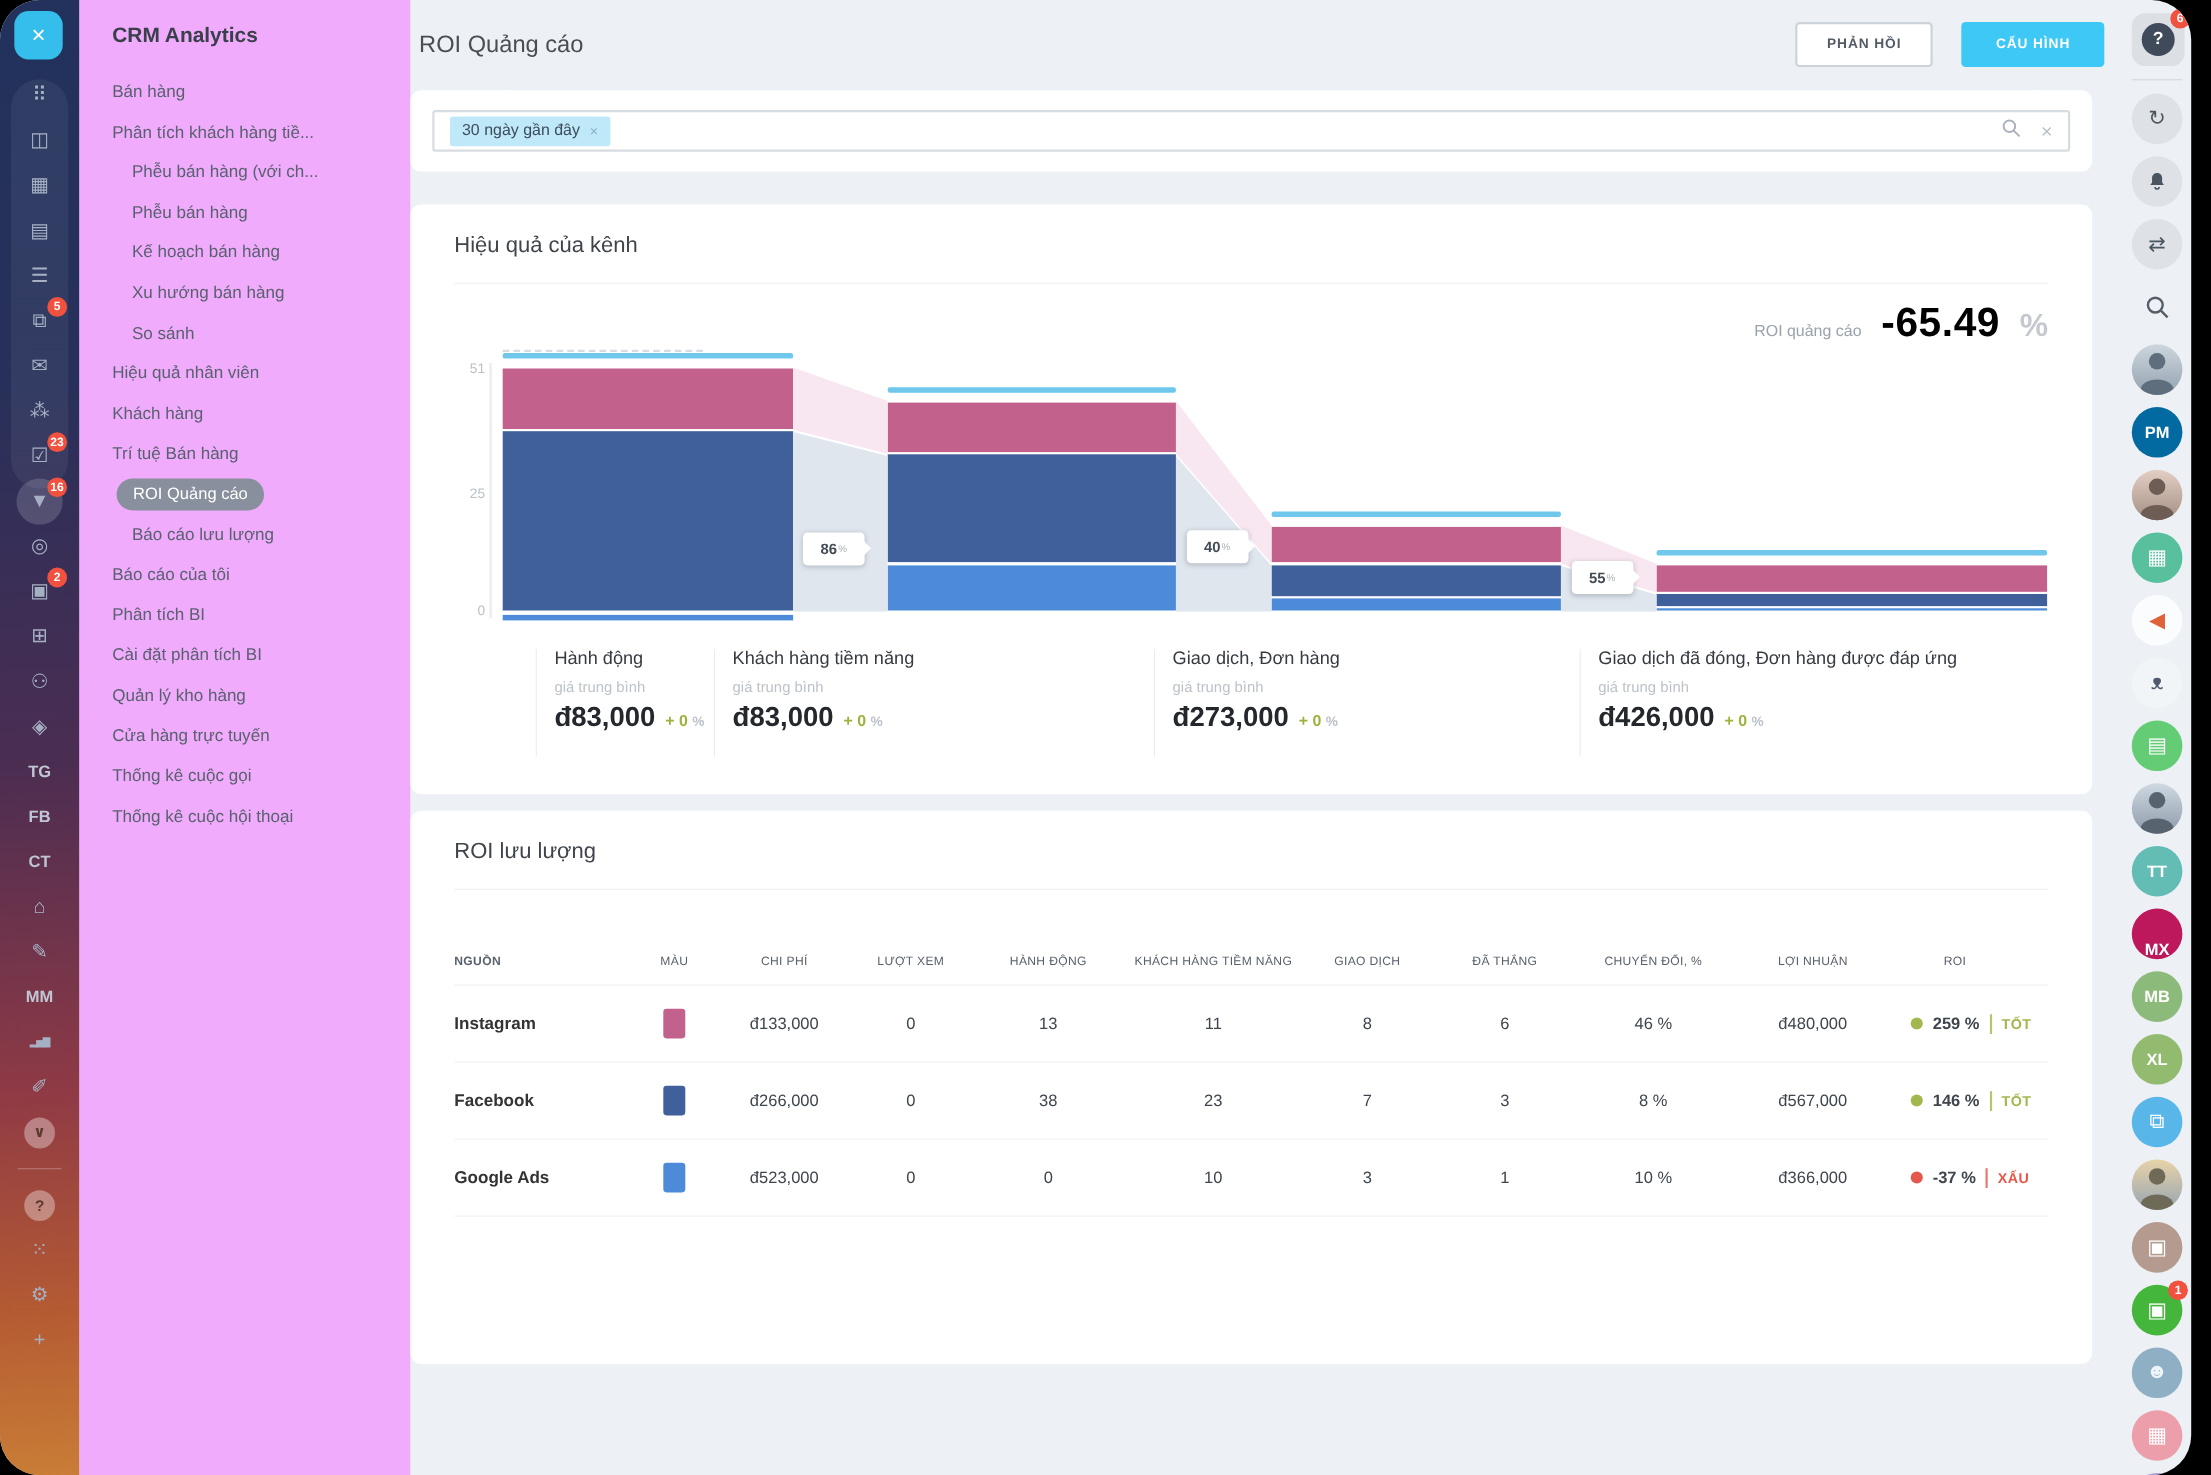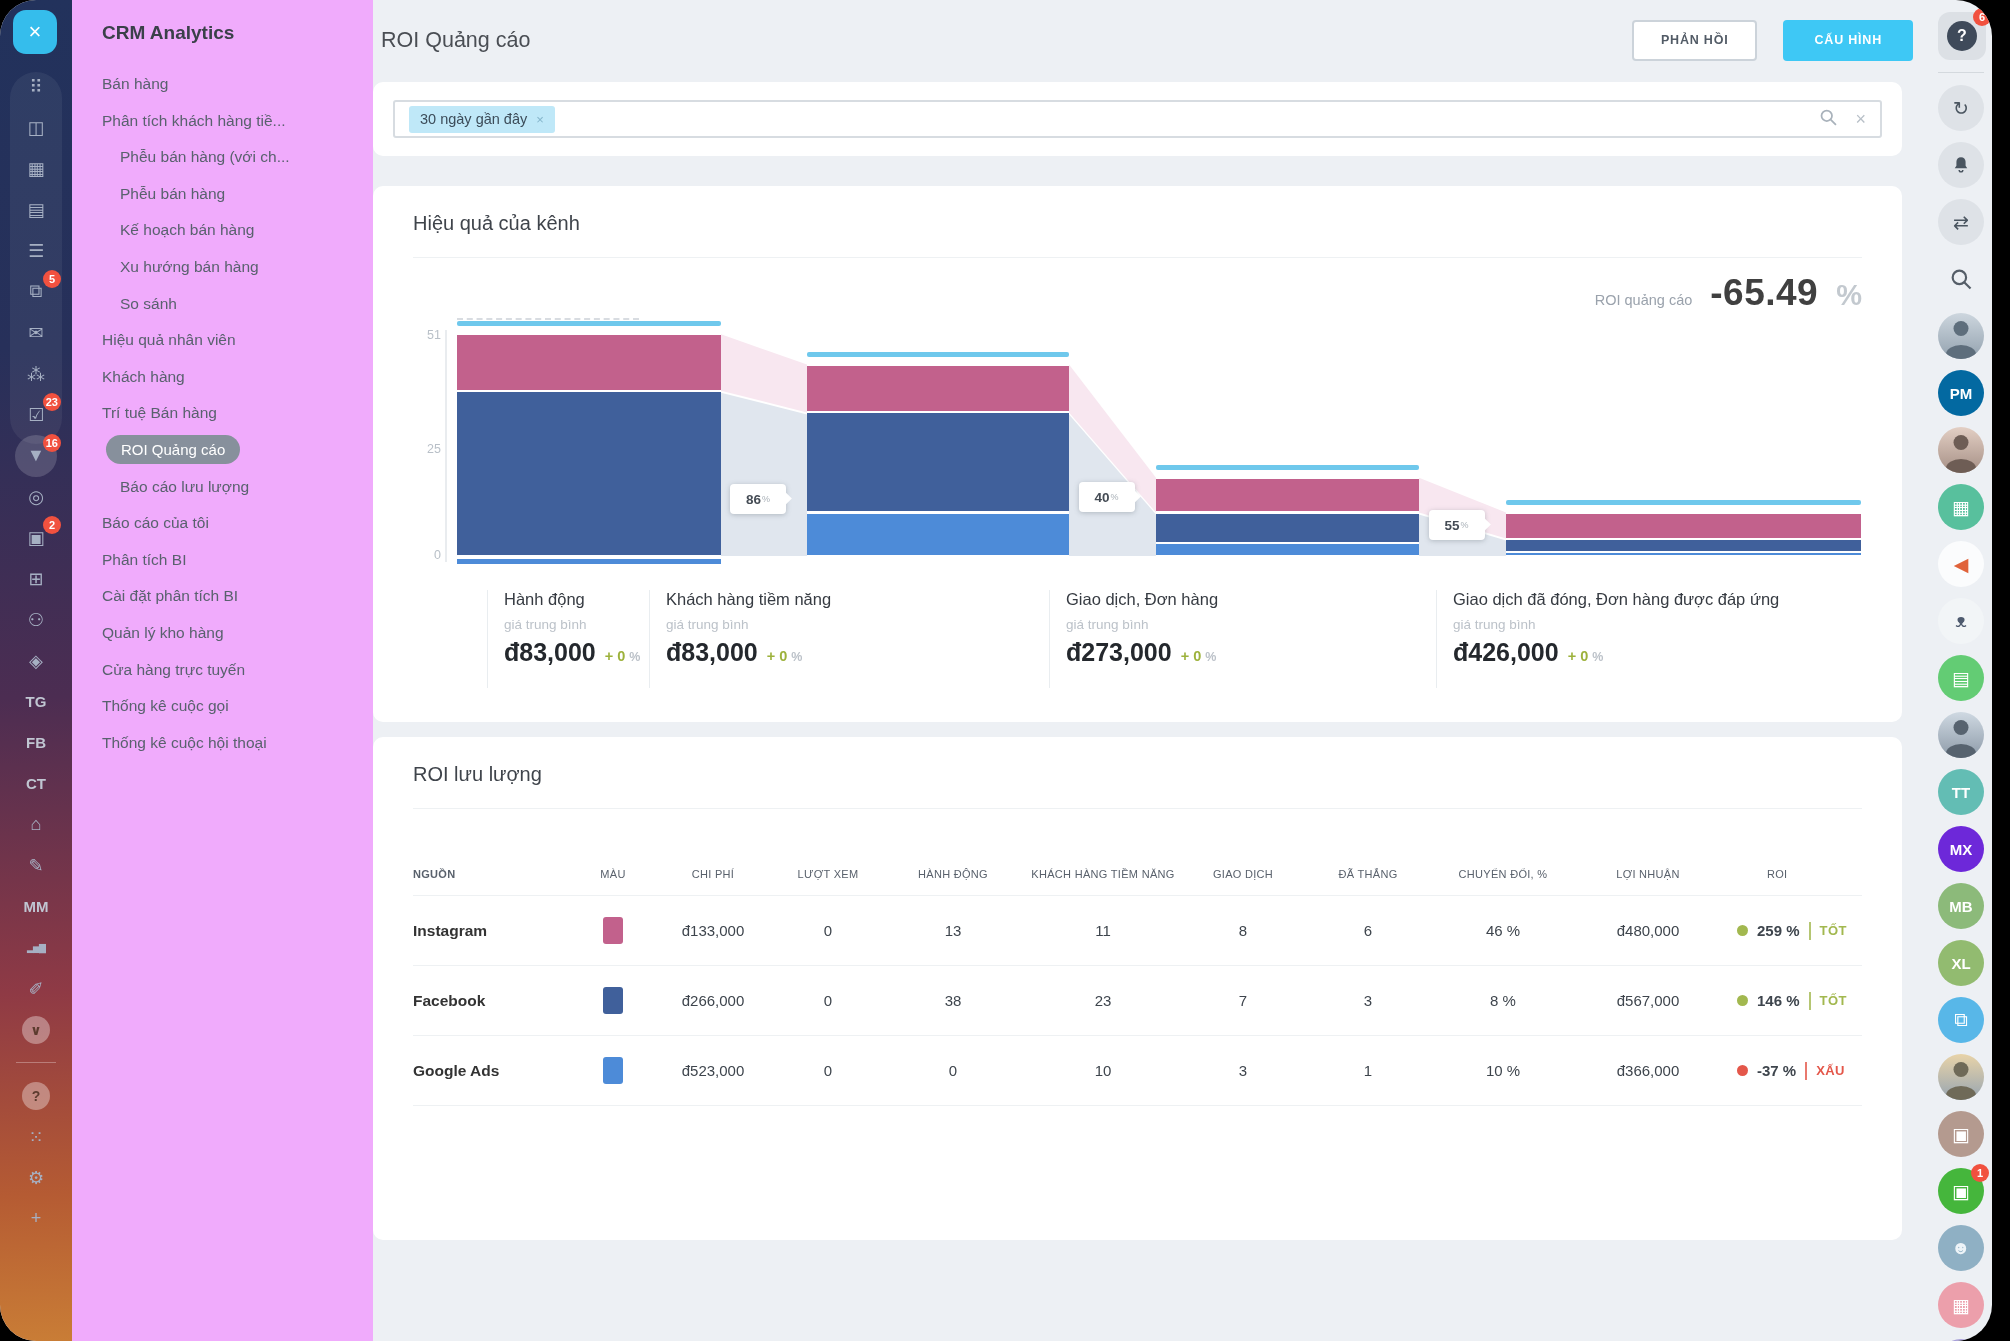--- a/index.html
+++ b/index.html
@@ -45,21 +45,21 @@
   .clear-x{color:#b8c0c8;font-size:18px;cursor:pointer;}
 
   .card{background:#fff;border-radius:10px;flex:none;position:relative;}
   .card-title{padding:26px 40px 0;font-size:20px;color:#3f444b;}
   .card-divider{margin:22px 40px 0;border-top:1px solid #eef1f3;}
 
   
   .channel-card{margin-top:30px;height:536px;}
   .roi-row{position:absolute;right:40px;top:86px;display:flex;align-items:baseline;gap:18px;}
   .roi-label{font-size:14.5px;color:#9aa2ac;}
-  .roi-value{font-size:37px;color:#404040;font-weight:600;letter-spacing:.5px;text-align:center;}
+  .roi-value{font-size:37px;color:#000000;font-weight:600;letter-spacing:.5px;text-align:center;}
   .roi-unit{font-size:29px;color:#c3c9cf;font-weight:600;}
 
   .funnel{position:absolute;left:40px;top:132px;width:1448px;height:252px;}
   .y-label{position:absolute;font-size:12.5px;color:#b9c0c8;width:26px;text-align:right;}
   .y-axis-line{position:absolute;left:32px;top:12px;height:232px;border-left:2px solid #e9ecef;}
   .dash-line{position:absolute;left:44px;top:0;width:182px;border-top:2px dashed #d8dce1;}
   .f-band{position:absolute;}
   .f-total{position:absolute;height:5px;border-radius:2px;}
   .conv-tag{position:absolute;width:56px;height:30px;background:#fff;border-radius:4px;box-shadow:0 1px 5px rgba(90,100,110,.35);display:flex;align-items:center;justify-content:center;font-size:13.5px;font-weight:bold;color:#454c55;z-index:3;}
   .conv-tag .pct{font-size:9px;color:#aab1b8;margin-left:1px;font-weight:normal;}
@@ -420,21 +420,21 @@
       <div class="rr-item" style="background: rgb(99, 204, 116);">
         <span class="rr-glyph" style="color: rgb(255, 255, 255);">▤</span>
       </div>
       <div class="rr-item photo" style="background: linear-gradient(rgb(207, 217, 226), rgb(141, 154, 168));">
         <i style="background: rgb(87, 99, 111);"></i>
         <b style="background: rgb(87, 99, 111);"></b>
       </div>
       <div class="rr-item" style="background: rgb(99, 189, 180);">
         <span class="initials">TT</span>
       </div>
-      <div class="rr-item" style="background: #6d28d9;">
+      <div class="rr-item" style="background: #be185d; align-items: flex-end;">
         <span class="initials">MX</span>
       </div>
       <div class="rr-item" style="background: rgb(140, 186, 122);">
         <span class="initials">MB</span>
       </div>
       <div class="rr-item" style="background: rgb(146, 187, 112);">
         <span class="initials">XL</span>
       </div>
       <div class="rr-item" style="background: rgb(88, 183, 232);">
         <span class="rr-glyph" style="color: rgb(255, 255, 255);">⧉</span>

